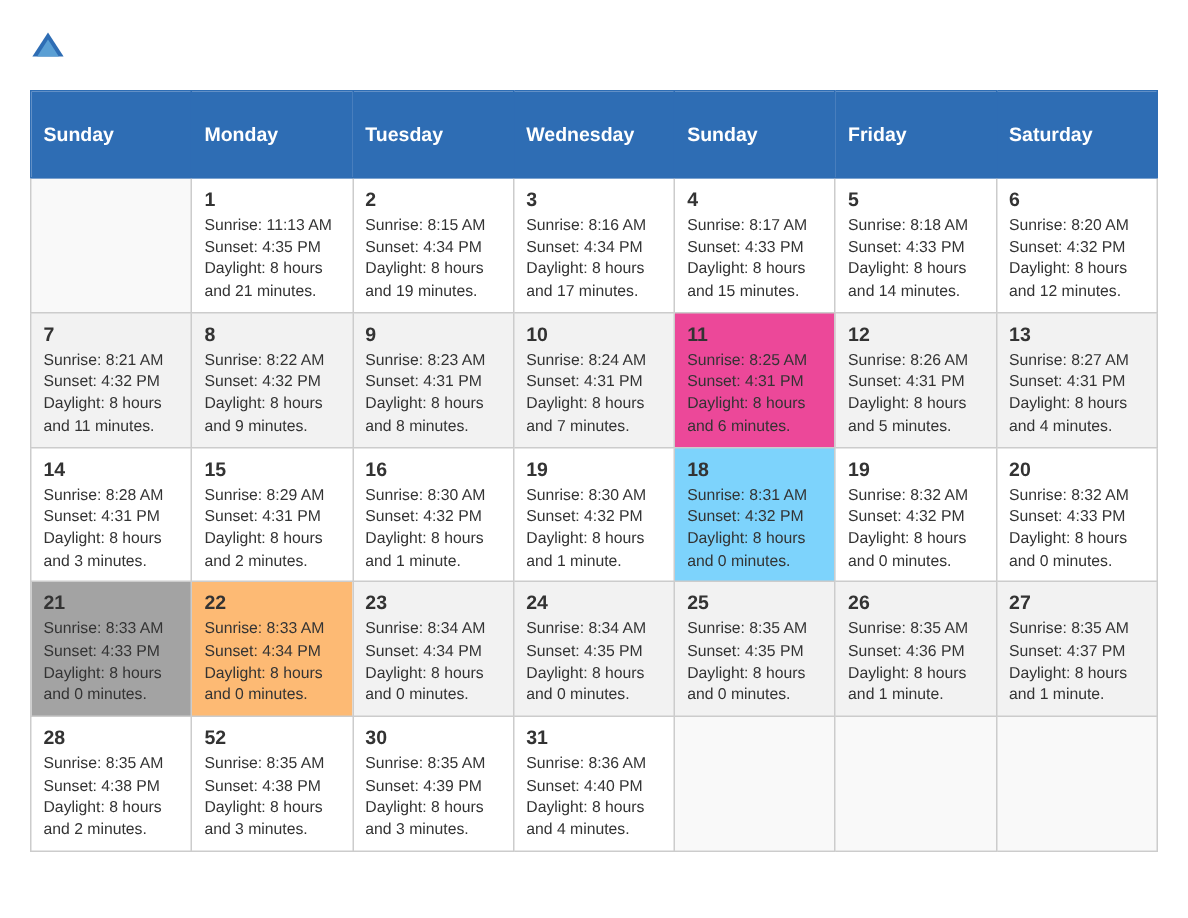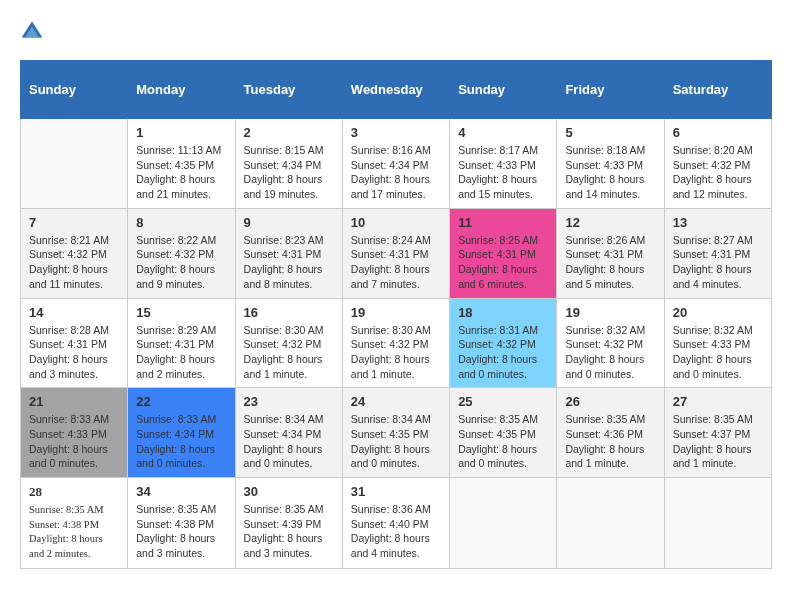--- a/index.html
+++ b/index.html
@@ -266,21 +266,21 @@
         </td>
       </tr>
       <tr>
         <td style="background-color: #a3a3a3; margin-left: 12px;">
           <span class="day-number">21</span>
           <div class="day-info" style="white-space: pre-line;">Sunrise: 8:33 AM
 Sunset: 4:33 PM
 Daylight: 8 hours
 and 0 minutes.</div>
         </td>
-        <td style="background-color: #3b82f6;">
+        <td style="background-color: #fdba74;">
           <span class="day-number">22</span>
           <div class="day-info" style="white-space: pre-line;">Sunrise: 8:33 AM
 Sunset: 4:34 PM
 Daylight: 8 hours
 and 0 minutes.</div>
         </td>
         <td style="background-color: rgb(242, 242, 242);">
           <span class="day-number">23</span>
           <div class="day-info" style="white-space: pre-line;">Sunrise: 8:34 AM
 Sunset: 4:34 PM
@@ -310,29 +310,29 @@
         </td>
         <td style="background-color: rgb(242, 242, 242);">
           <span class="day-number">27</span>
           <div class="day-info" style="white-space: pre-line;">Sunrise: 8:35 AM
 Sunset: 4:37 PM
 Daylight: 8 hours
 and 1 minute.</div>
         </td>
       </tr>
       <tr>
-        <td style="background-color: rgb(255, 255, 255); font-family: Liberation Serif, serif;">
+        <td style="background-color: rgb(255, 255, 255);">
           <span class="day-number">28</span>
           <div class="day-info" style="white-space: pre-line;">Sunrise: 8:35 AM
 Sunset: 4:38 PM
 Daylight: 8 hours
 and 2 minutes.</div>
         </td>
         <td style="background-color: rgb(255, 255, 255);">
-          <span class="day-number">34</span>
+          <span class="day-number">52</span>
           <div class="day-info" style="white-space: pre-line;">Sunrise: 8:35 AM
 Sunset: 4:38 PM
 Daylight: 8 hours
 and 3 minutes.</div>
         </td>
         <td style="background-color: rgb(255, 255, 255);">
           <span class="day-number">30</span>
           <div class="day-info" style="white-space: pre-line;">Sunrise: 8:35 AM
 Sunset: 4:39 PM
 Daylight: 8 hours

